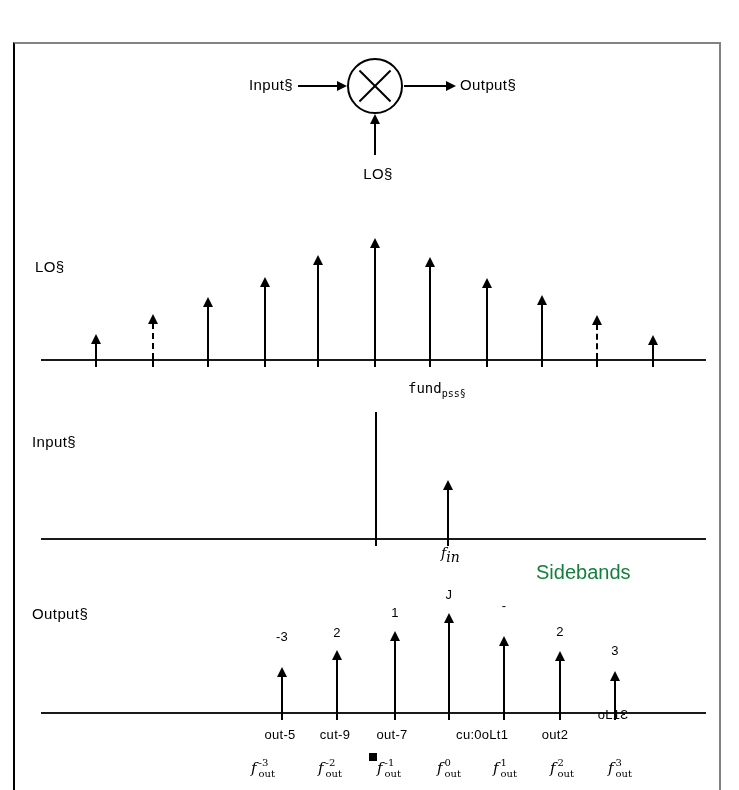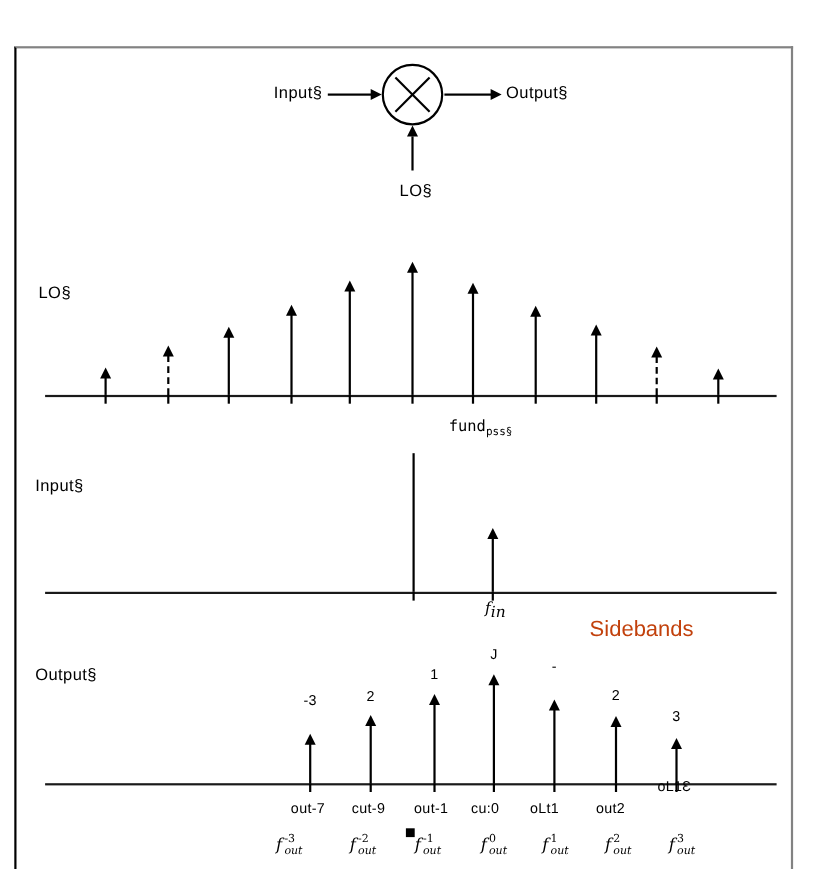--- a/index.html
+++ b/index.html
@@ -23,26 +23,26 @@
   .stem.dashed{border-left-style:dashed;}
   .tick{position:absolute;width:2px;height:8px;background:#000;}
   .hlabel{position:absolute;width:34px;text-align:center;font-size:13px;letter-spacing:.3px;}
   .namelabel{position:absolute;transform:translateX(-50%);font-size:13px;letter-spacing:.3px;
              white-space:nowrap;}
   .fout{position:absolute;transform:translateX(-50%);display:inline-flex;align-items:center;
         font:italic 15px "DejaVu Serif",serif;}
   .fout .fchar{font:italic 15px "DejaVu Serif",serif;}
   .ss{display:inline-flex;flex-direction:column;font-size:10px;font-style:normal;
       line-height:11px;margin-left:2px;font-family:"DejaVu Serif",serif;}
-  .ss .sb{font-style:italic;}
+  .ss .sb{}
   .fund{position:absolute;left:408px;top:352px;font:14px "DejaVu Sans Mono",monospace;}
   .fund sub{font-size:10px;}
   .fin{position:absolute;left:441px;top:517px;font:italic 14px "DejaVu Serif",serif;}
   .fin sub{font-size:14px;font-style:italic;}
-  .annotation{position:absolute;left:536px;top:533px;font-size:20px;color:#c2410c;
+  .annotation{position:absolute;left:536px;top:533px;font-size:20px;color:#15803d;
               font-family:"Liberation Sans",sans-serif;}
   .sq{position:absolute;left:369px;top:725px;width:8px;height:8px;background:#000;}
 </style>
 </head>
 <body>
 
 <div id="canvas">
 
   <div class="frame"></div>
 
@@ -147,24 +147,24 @@
         <div class="ahead-up" style="left: 555px; top: 623px;"></div>
         <div class="stem" style="left: 559px; top: 632px; height: 52px;"></div>
         <div class="tick" style="left: 559px; top: 684px;"></div>
         <div class="hlabel" style="left: 543px; top: 596px;">2</div>
         <div class="ahead-up" style="left: 610px; top: 643px;"></div>
         <div class="stem" style="left: 614px; top: 652px; height: 32px;"></div>
         <div class="tick" style="left: 614px; top: 684px;"></div>
         <div class="hlabel" style="left: 598px; top: 615px;">3</div>
       </div>
     <div id="output-names">
-        <div class="namelabel" style="left: 280px; top: 699px;">out-7</div>
+        <div class="namelabel" style="left: 280px; top: 699px;">out-5</div>
         <div class="namelabel" style="left: 335px; top: 699px;">cut-9</div>
-        <div class="namelabel" style="left: 392px; top: 699px;">out-1</div>
-        <div class="namelabel" style="left: 441px; top: 699px;">cu:0</div>
+        <div class="namelabel" style="left: 392px; top: 699px;">out-7</div>
+        <div class="namelabel" style="left: 469px; top: 699px;">cu:0</div>
         <div class="namelabel" style="left: 495px; top: 699px;">oLt1</div>
         <div class="namelabel" style="left: 555px; top: 699px;">out2</div>
         <div class="namelabel" style="left: 613px; top: 679px;">oL1Ɛ</div>
       </div>
     <div id="output-flabels">
         <div class="fout" style="left: 263px; top: 729px;">
           <span class="fchar">f</span>
           <span class="ss">
             <span class="sp">-3</span>
             <span class="sb">out</span>

